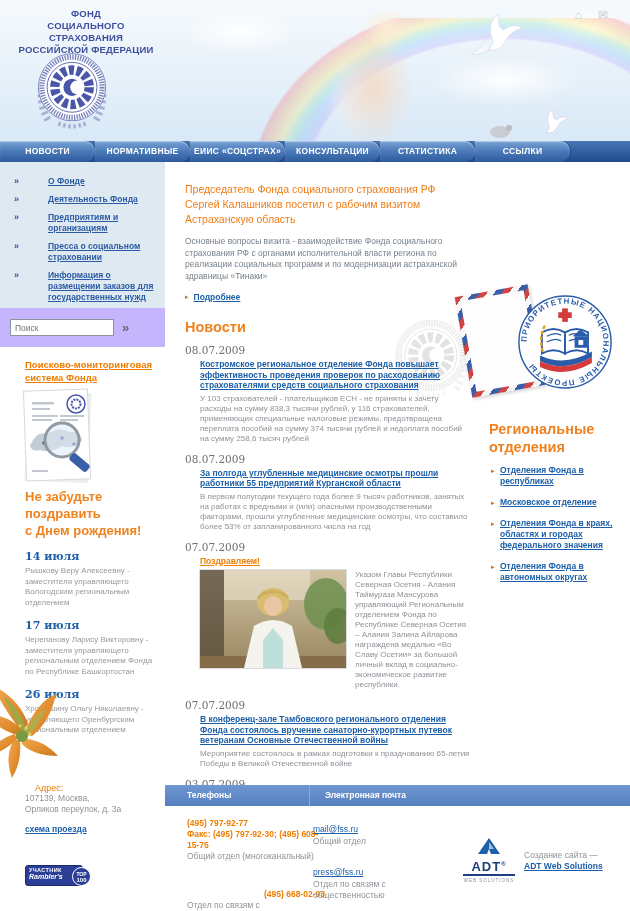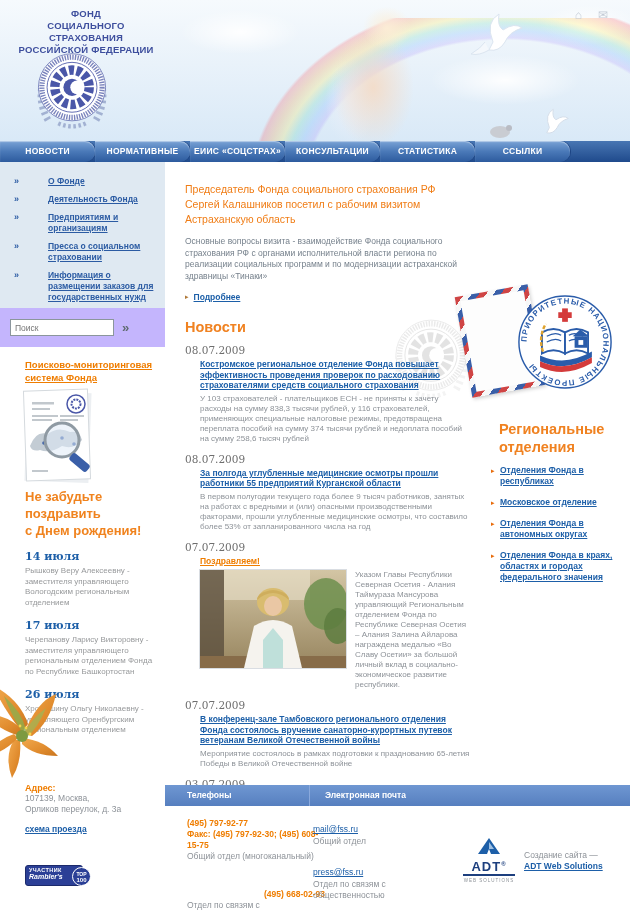--- a/index.html
+++ b/index.html
@@ -49,21 +49,21 @@
   .monitoring { position:absolute; left:25px; top:196px; width:130px; color:#ef7d00; font-size:9.5px;
                 font-weight:bold; line-height:13px; text-decoration:underline; cursor:pointer; display:block; }
   .doc-img { position:absolute; left:22px; top:226px; }
   .birthday { position:absolute; left:25px; top:326px; width:132px; }
   .bday-title { color:#f0831e; font-size:13px; font-weight:bold; line-height:17px; }
   .bday-entry { margin-top:11px; }
   .bday-date { color:#1d5fa8; font-family:"DejaVu Serif", serif; font-weight:bold; font-size:11px; line-height:13px; }
   .bday-text { color:#97999b; font-size:8px; line-height:10.5px; margin-top:3px; }
   .flower { position:absolute; left:-8px; top:522px; }
   .addr { position:absolute; left:25px; top:621px; width:130px; }
-  .addr-label { color:#ef7d00; font-size:9px; font-weight:bold; }
+  .addr-label { color:#ef7d00; font-size:9px; font-weight:normal;margin-left:10px; }
   .addr-line { color:#8d9298; font-size:8.5px; line-height:11px; }
   .addr-map { display:inline-block; margin-top:9px; color:#1d5fa8; font-size:8.5px; font-weight:bold; text-decoration:underline; cursor:pointer; }
   .rambler { position:absolute; left:25px; top:703px; width:58px; height:21px; background:#2b3f96; border:1px solid #1c2a6b;
              border-radius:3px; color:#fff; cursor:pointer; padding:1px 3px; }
   .rambler-member { font-size:5.5px; font-weight:bold; letter-spacing:.4px; }
   .rambler-brand { font-size:7px; font-weight:bold; font-style:italic; }
   .rambler-top { position:absolute; right:-9px; top:1px; width:19px; height:19px; background:#2b3f96; border:1px solid #fff;
                  border-radius:50%; text-align:center; }
   .rambler-top .t1 { font-size:5px; font-weight:bold; line-height:6px; margin-top:3px; }
   .rambler-top .t2 { font-size:6px; font-weight:bold; line-height:6px; }
@@ -87,21 +87,21 @@
   .news-photo { flex:none; width:146px; height:98px; box-shadow:0 0 0 1px #d9dde2; }
   .news-row .news-text { margin:0; flex:1; }
 
   
   .right { position:absolute; left:485px; top:162px; width:145px; height:623px; }
   .envelope { position:absolute; left:-22px; top:128px; width:74px; height:102px; transform:rotate(-10deg);
               background:repeating-linear-gradient(135deg,#cf4545 0 6px,#f7f7f7 6px 12px,#3a5fa8 12px 18px);
               box-shadow:1px 2px 4px rgba(0,0,0,.18); }
   .envelope::after { content:""; position:absolute; left:5px; top:5px; right:5px; bottom:5px; background:#fdfdfd; }
   .natproj { position:absolute; left:32px; top:132px; }
-  .regional-h { position:absolute; left:14px; top:258px; color:#f08221; font-size:14.5px; font-weight:bold; line-height:18px; }
+  .regional-h { position:absolute; left:4px; top:258px; color:#f08221; font-size:14.5px; font-weight:bold; line-height:18px; }
   .right-links { position:absolute; left:6px; top:303px; width:132px; }
   .rlink-row { display:flex; margin-bottom:10px; }
   .rlink-bullet { color:#e86c0c; font-size:7px; width:9px; flex:none; line-height:11px; }
   .rlink { color:#1d5fa8; font-size:8.5px; font-weight:bold; line-height:11px; text-decoration:underline; cursor:pointer; }
 
   
   .footer { position:absolute; left:165px; top:785px; width:465px; height:126px; }
   .fbar { position:absolute; left:0; top:0; width:465px; height:21px; background:linear-gradient(180deg,#6f97d2,#567fbf); display:flex; }
   .fbar-cell1 { width:145px; padding-left:22px; line-height:21px; color:#fff; font-size:8.5px; font-weight:bold; border-right:1px solid #8aa9dc; }
   .fbar-cell2 { padding-left:15px; line-height:21px; color:#fff; font-size:8.5px; font-weight:bold; }
@@ -346,21 +346,21 @@
           <ellipse cx="73" cy="32" rx="16" ry="14" fill="#d9bc6f"></ellipse>
           <ellipse cx="73" cy="36" rx="9" ry="10" fill="#eac7a4"></ellipse>
           <path d="M57,30 Q73,16 89,30 Q89,22 73,20 Q57,22 57,30 Z" fill="#cfae5d"></path>
         </svg>
         <div class="news-text">Указом Главы Республики Северная Осетия - Алания Таймураза Мансурова управляющий Региональным отделением Фонда по Республике Северная Осетия – Алания Залина Айларова награждена медалью «Во Славу Осетии» за большой личный вклад в социально-экономическое развитие республики.</div>
       </div>
     </div>
 
     <div class="news-item">
       <div class="news-date">07.07.2009</div>
-      <a class="news-link">В конференц-зале Тамбовского регионального отделения Фонда состоялось вручение санаторно-курортных путевок ветеранам Великой Отечественной войны</a>
+      <a class="news-link">В конференц-зале Тамбовского регионального отделения Фонда состоялось вручение санаторно-курортных путевок ветеранам Основные Отечественной войны</a>
       <div class="news-text">Мероприятие состоялось в рамках подготовки к празднованию 65-летия Победы в Великой Отечественной войне</div>
     </div>
 
     <div class="news-item">
       <div class="news-date">03.07.2009</div>
 
     </div>
   </div>
 
   <div class="right">
@@ -396,25 +396,25 @@
       <div class="rlink-row">
         <span class="rlink-bullet">▸</span>
         <a class="rlink">Отделения Фонда в республиках</a>
       </div>
       <div class="rlink-row">
         <span class="rlink-bullet">▸</span>
         <a class="rlink">Московское отделение</a>
       </div>
       <div class="rlink-row">
         <span class="rlink-bullet">▸</span>
-        <a class="rlink">Отделения Фонда в автономных округах</a>
+        <a class="rlink">Отделения Фонда в краях, областях и городах федерального значения</a>
       </div>
       <div class="rlink-row">
         <span class="rlink-bullet">▸</span>
-        <a class="rlink">Отделения Фонда в краях, областях и городах федерального значения</a>
+        <a class="rlink">Отделения Фонда в автономных округах</a>
       </div>
     </div>
   </div>
 
   <div class="footer">
     <div class="fbar">
       <div class="fbar-cell1">Телефоны</div>
       <div class="fbar-cell2">Электронная почта</div>
     </div>
 

